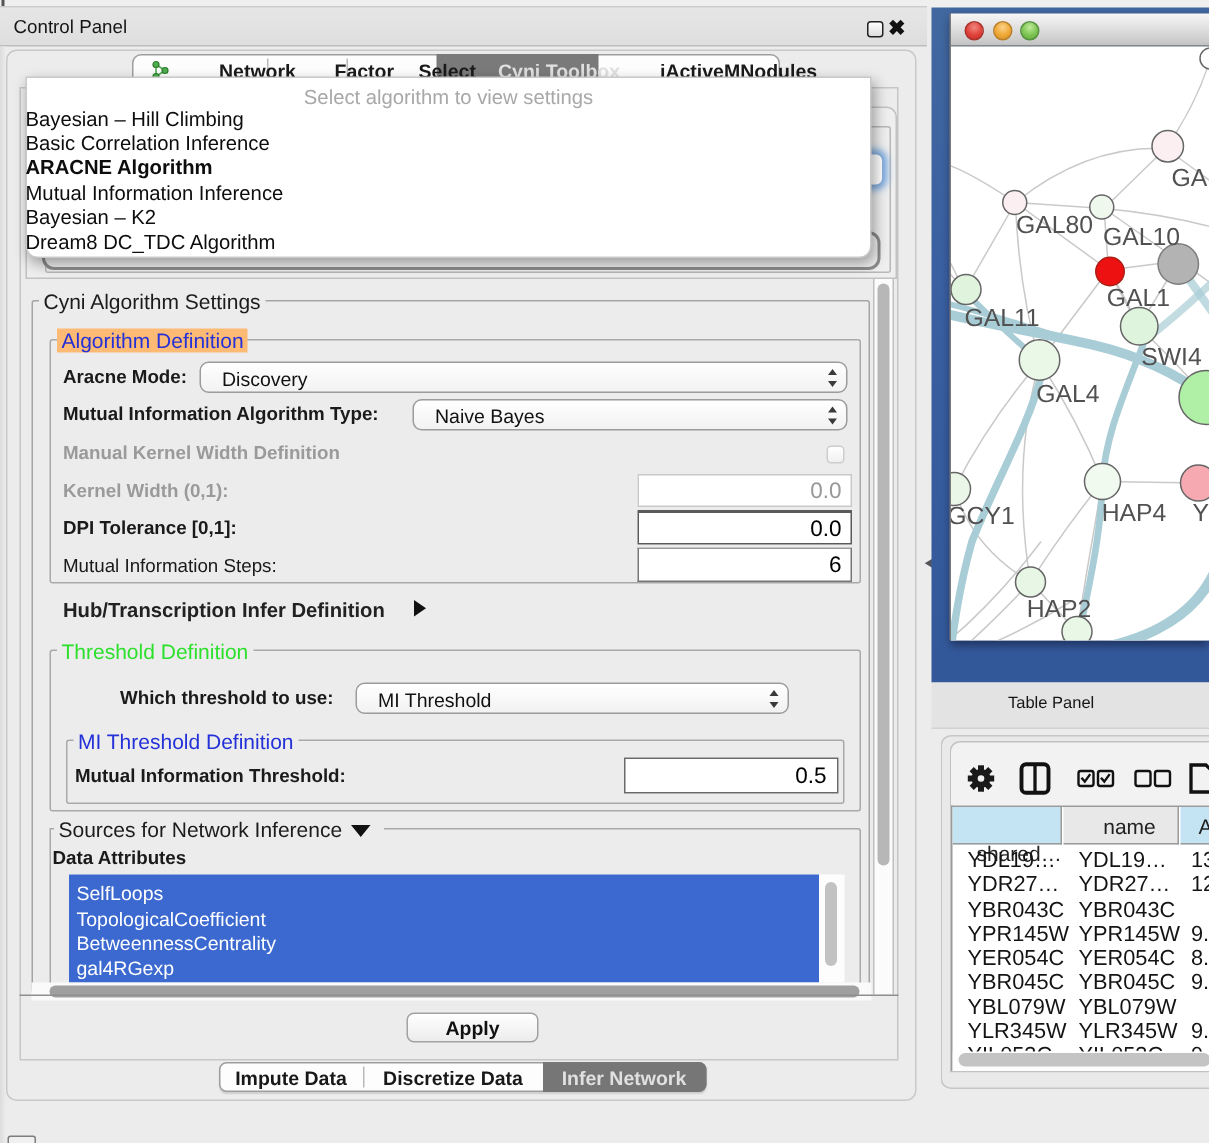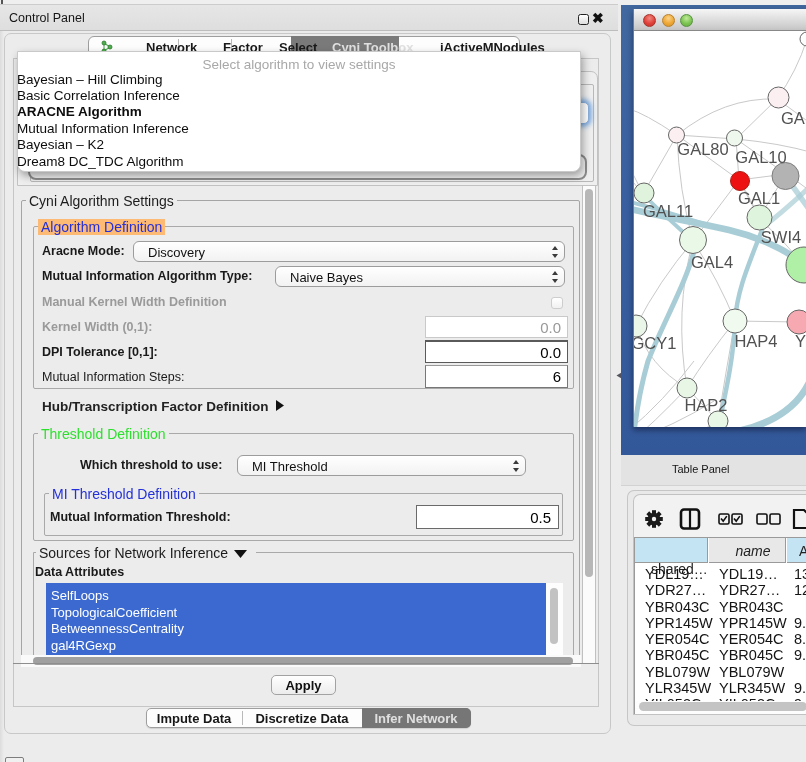--- a/index.html
+++ b/index.html
@@ -73,21 +73,21 @@
 
 <div class="abs" style="left:42px;top:320px;font-size:12.5px;font-weight:bold;color:#9a9a9a;">Kernel Width (0,1):</div>
 <div class="abs" style="left:425px;top:316px;width:143px;height:22px;background:#fff;border:1px solid #c9c9c9;font-size:15px;color:#999;text-align:right;padding:2px 6px 0 0;">0.0</div>
 
 <div class="abs" style="left:42px;top:345px;font-size:12.5px;font-weight:bold;color:#1a1a1a;">DPI Tolerance [0,1]:</div>
 <div class="abs" style="left:425px;top:340px;width:143px;height:23px;background:#fff;border:1px solid #5a5a5a;border-top-width:2px;font-size:15px;color:#000;text-align:right;padding:2px 6px 0 0;">0.0</div>
 
 <div class="abs" style="left:42px;top:370px;font-size:12.5px;font-weight:normal;color:#1a1a1a;">Mutual Information Steps:</div>
 <div class="abs" style="left:425px;top:365px;width:143px;height:23px;background:#fff;border:1px solid #777;border-top-color:#999;font-size:15px;color:#000;text-align:right;padding:2px 6px 0 0;">6</div>
 
-<div class="abs" style="left:42px;top:399px;font-size:13.5px;font-weight:bold;color:#222;">Hub/Transcription Factor Definition</div>
+<div class="abs" style="left:42px;top:399px;font-size:13.5px;font-weight:bold;color:#222;">Hub/Transcription Infer Definition</div>
 <svg class="abs" style="left:274px;top:399px;" width="12" height="14">
     <polygon points="2,1 10,6.5 2,12" fill="#111"></polygon>
   </svg>
 
 <div class="abs" style="left:33px;top:433px;width:541px;height:108px;border:1px solid #a9a9a9;border-radius:2px;"></div>
 <div class="abs" style="left:38px;top:426px;background:#ececec;padding:0 3px;font-size:14px;color:#2ee02e;">Threshold Definition</div>
 
 <div class="abs" style="left:80px;top:458px;font-size:12.5px;font-weight:bold;color:#1a1a1a;">Which threshold to use:</div>
 <div class="abs combo" style="left:237px;top:455px;width:289px;height:21px;"></div>
 <div class="abs" style="left:252px;top:458.5px;font-size:13px;color:#111;">MI Threshold</div>
@@ -112,21 +112,21 @@
 <div class="abs" style="left:549.5px;top:588px;width:8px;height:56px;background:#c2c2c2;border-radius:4px;"></div>
 
 <div class="abs" style="left:21px;top:655px;width:560px;height:12px;background:#fafafa;"></div>
 <div class="abs" style="left:33px;top:657px;width:540px;height:8px;background:#a0a0a0;border-radius:4px;"></div>
 
 <div class="abs" style="left:582px;top:186px;width:14px;height:477px;background:#fbfbfb;border-left:1px solid #c0c0c0;border-right:1px solid #c0c0c0;"></div>
 <div class="abs" style="left:584.5px;top:189px;width:8px;height:388px;background:#b7b7b7;border-radius:4px;"></div>
 
 <div class="abs" style="left:13px;top:663px;width:586px;height:1px;background:#8e8e8e;"></div>
 
-<div class="abs" style="left:271px;top:675px;width:65px;height:20px;background:linear-gradient(#ffffff,#ececec);border:1px solid #a2a2a2;border-radius:5px;text-align:center;font-size:13px;font-weight:bold;color:#111;line-height:19px;">Apply</div>
+<div class="abs" style="left:271px;top:675px;width:88px;height:20px;background:linear-gradient(#ffffff,#ececec);border:1px solid #a2a2a2;border-radius:5px;text-align:center;font-size:13px;font-weight:bold;color:#111;line-height:19px;">Apply</div>
 
 <div class="abs" style="left:146px;top:708px;width:325px;height:20px;background:#fdfdfd;border:1px solid #9e9e9e;border-radius:5px;box-shadow:0 1px 1px rgba(0,0,0,0.12);"></div>
 <div class="abs" style="left:242px;top:711px;width:1px;height:14px;background:#b9b9b9;"></div>
 <div class="abs" style="left:362px;top:708px;width:109px;height:20px;background:#767676;border-radius:0 5px 5px 0;"></div>
 <div class="abs" style="left:146px;top:711px;width:325px;height:16px;font-size:13px;font-weight:bold;color:#181818;">
  <span class="abs" style="left:48px;width:0;">
       <span style="position:absolute;transform:translateX(-50%);white-space:nowrap;">Impute Data</span>
     </span>
  <span class="abs" style="left:156px;width:0;">
       <span style="position:absolute;transform:translateX(-50%);white-space:nowrap;">Discretize Data</span>
@@ -265,21 +265,21 @@
   <path d="M 90 10.5 l 2.2 2.6 l 3.6 -5" stroke-width="1.6"></path>
   <rect x="113" y="6" width="10" height="10" rx="1.5" stroke-width="1.6"></rect>
   <rect x="126" y="6" width="10" height="10" rx="1.5" stroke-width="1.6"></rect>
  </g>
 
  <path d="M 150 2 h 10 l 6 6 v 12 h -16 z" fill="none" stroke="#111" stroke-width="2.2"></path>
 </svg>
 
 <div class="abs" style="left:634px;top:537px;width:172px;height:177px;background:#fff;border-top:1px solid #9a9a9a;border-left:1px solid #9a9a9a;overflow:hidden;">
  <div class="abs" style="left:0;top:0;width:73px;height:25px;background:#c5e4f3;border-right:1px solid #9a9a9a;border-bottom:1px solid #9a9a9a;text-align:center;font-size:14px;color:#222;padding-top:23px;padding-left:16px;">shared…</div>
- <div class="abs" style="left:74px;top:0;width:77px;height:25px;background:#e8e8e8;border-right:1px solid #9a9a9a;border-bottom:1px solid #9a9a9a;text-align:center;font-size:14px;color:#222;padding-top:5px;padding-left:12px;font-style:italic;">name</div>
+ <div class="abs" style="left:74px;top:0;width:77px;height:25px;background:#e8e8e8;border-right:1px solid #9a9a9a;border-bottom:1px solid #9a9a9a;text-align:center;font-size:14px;color:#222;padding-top:5px;padding-left:12px;">name</div>
  <div class="abs" style="left:152px;top:0;width:20px;height:25px;background:#c5e4f3;border-bottom:1px solid #9a9a9a;font-size:14px;color:#222;padding-top:5px;padding-left:12px;">A</div>
  <div class="abs" style="left:10px;top:28px;font-size:14.5px;color:#141414;line-height:16.3px;">YDL19…<br>YDR27…<br>YBR043C<br>YPR145W<br>YER054C<br>YBR045C<br>YBL079W<br>YLR345W<br>YIL053C</div>
  <div class="abs" style="left:84px;top:28px;font-size:14.5px;color:#141414;line-height:16.3px;">YDL19…<br>YDR27…<br>YBR043C<br>YPR145W<br>YER054C<br>YBR045C<br>YBL079W<br>YLR345W<br>YIL053C</div>
  <div class="abs" style="left:159px;top:28px;font-size:14.5px;color:#141414;line-height:16.3px;">13<br>12<br>&nbsp;<br>9.<br>8.<br>9.<br>&nbsp;<br>9.<br>9.</div>
  <div class="abs" style="left:0;top:163px;width:172px;height:14px;background:#fdfdfd;"></div>
  <div class="abs" style="left:4px;top:164px;width:168px;height:9px;background:#c4c4c4;border-radius:4.5px;"></div>
 </div>
 
 <div class="abs" style="left:17px;top:51px;width:564px;height:121px;background:#fff;border:1px solid #c9c9c9;border-radius:0 0 8px 8px;box-shadow:2px 4px 9px rgba(0,0,0,0.35);"></div>
 <div class="abs" style="left:17px;top:57px;width:564px;text-align:center;font-size:13.5px;color:#a8a8a8;">Select algorithm to view settings</div>

